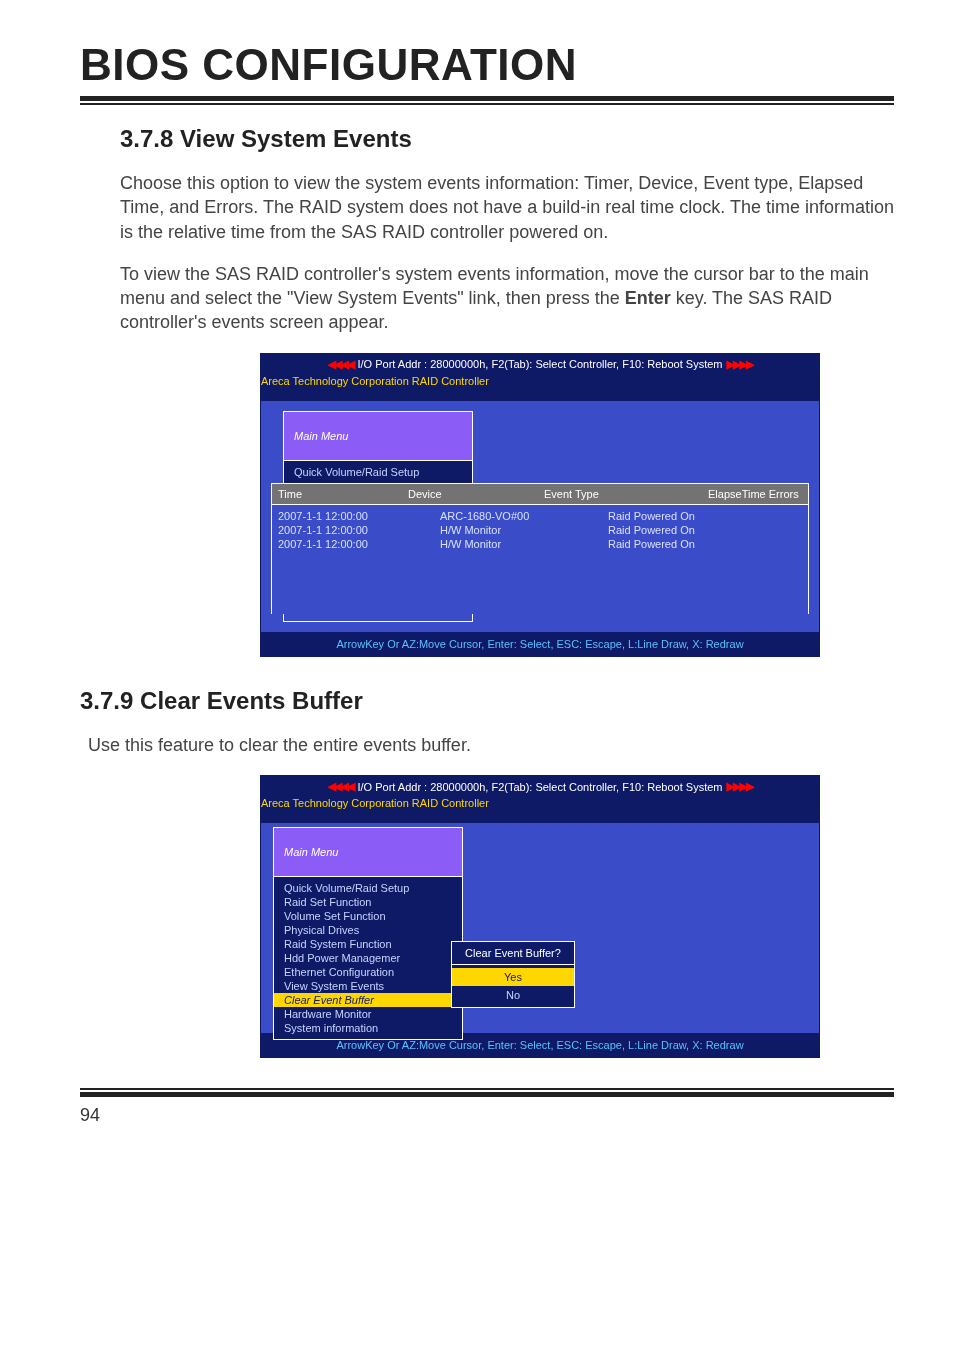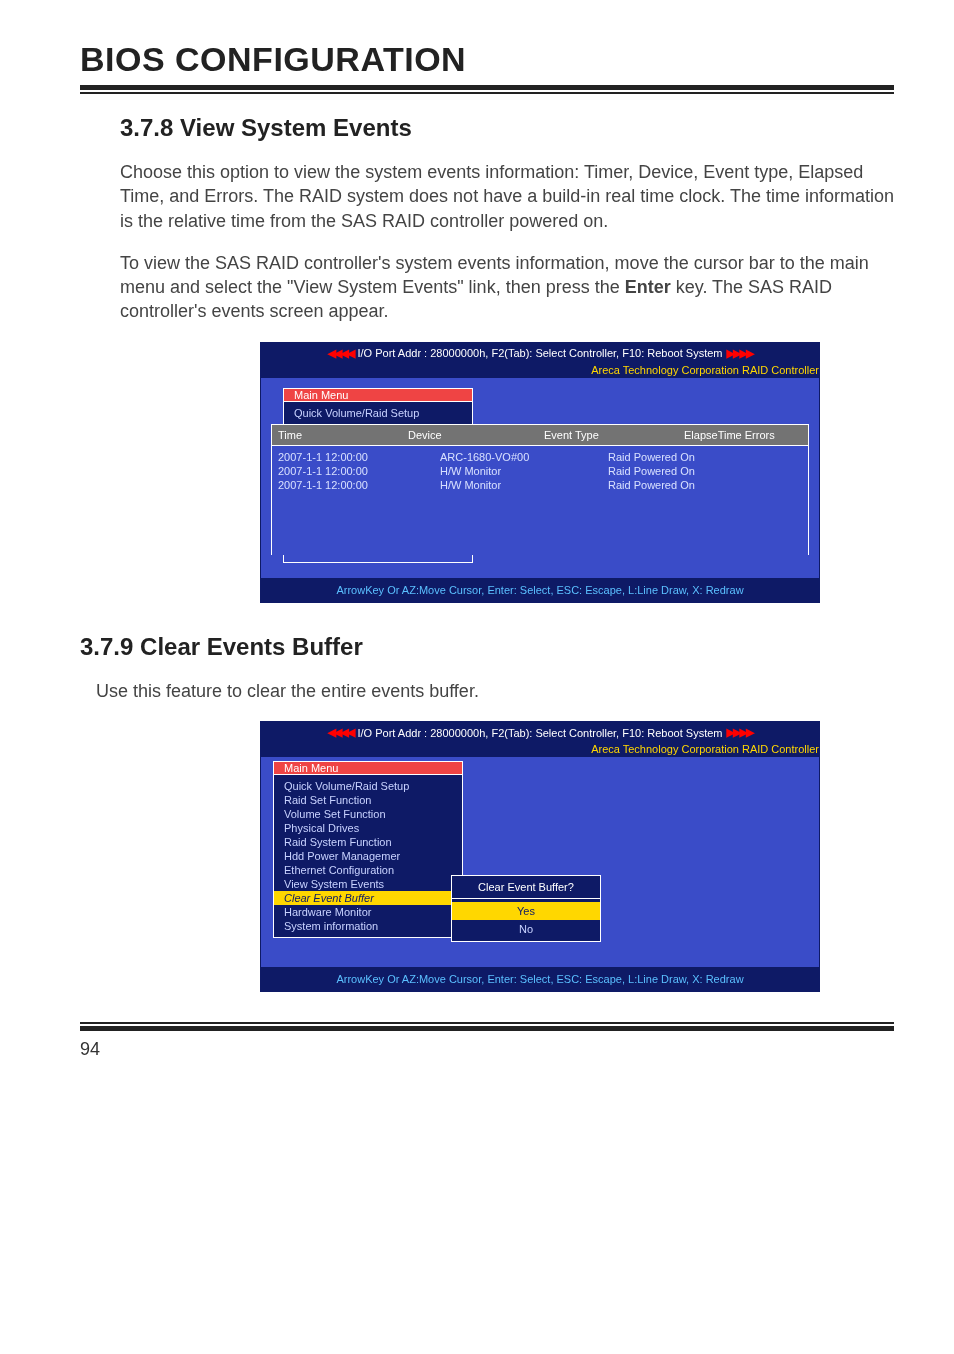--- a/index.html
+++ b/index.html
@@ -8,21 +8,21 @@
     padding: 0;
     background: #fff;
     font-family: Verdana, Arial, sans-serif;
     color: #333;
     width: 954px;
   }
   .page {
     padding: 30px 60px 20px 80px;
   }
   .chapter-title {
-    font-size: 34px;
+    font-size: 44px;
     font-weight: 800;
     letter-spacing: 0.5px;
     margin: 10px 0 4px 0;
     color: #222;
   }
   .rule-heavy {
     border: 0;
     height: 5px;
     background: #222;
     margin: 6px 0 0 0;
@@ -63,23 +63,23 @@
     align-items: center;
     justify-content: center;
     gap: 4px;
   }
   .arrows-left, .arrows-right {
     color: #ff0000;
     font-weight: bold;
     letter-spacing: -2px;
   }
   .bios-subtop {
-    text-align: right;
+    text-align: left;
     color: #ffd700;
-    padding-bottom: 2px;
+    padding-bottom: 14px;
   }
   .bios-body {
     background: #3a4cc8;
     padding: 10px;
     min-height: 200px;
     position: relative;
   }
   .bios-bottom {
     background: #0e1a66;
     color: #5bc0ff;
@@ -87,23 +87,24 @@
     text-align: center;
   }
   .menu-panel {
     background: #0e1a66;
     border: 1px solid #fff;
     width: 190px;
     margin-left: 12px;
     padding: 0;
   }
   .menu-title {
-    background: #ef4444;
-    padding: 0 10px;
+    background: #8b5cf6;
+    padding: 18px 10px;
     border-bottom: 1px solid #fff;
+    font-style: italic;
   }
   .menu-items {
     padding: 4px 10px;
     color: #c8d2ff;
   }
   .menu-item { padding: 1px 0; }
   .menu-item.selected {
     background: #ffd700;
     color: #0e1a66;
     margin: 0 -10px;
@@ -115,21 +116,21 @@
     border-top: 1px solid #fff;
     border-left: 1px solid #fff;
     border-right: 1px solid #fff;
     display: flex;
     padding: 4px 6px;
     margin-top: -1px;
     color: #fff;
   }
   .col-time { width: 130px; }
   .col-device { width: 136px; }
-  .col-event { width: 140px; }
+  .col-event { width: 164px; }
   .col-elapse { flex: 1; }
   .event-rows {
     background: #3a4cc8;
     border: 1px solid #fff;
     border-bottom: none;
     padding: 4px 6px;
     color: #d8e0ff;
     min-height: 110px;
   }
   .event-row {
@@ -146,21 +147,21 @@
     left: 12px;
     width: 190px;
     background: #0e1a66;
     border: 1px solid #fff;
     z-index: 1;
   }
   .dialog-box {
     position: absolute;
     top: 118px;
     left: 190px;
-    width: 150px;
+    width: 124px;
     background: #0e1a66;
     border: 1px solid #fff;
     z-index: 2;
   }
   .dialog-title {
     padding: 5px 10px;
     border-bottom: 1px solid #fff;
     text-align: center;
   }
   .dialog-options { text-align: center; padding: 3px 0; }
@@ -237,21 +238,21 @@
       </div>
       <div style="display:flex;">
         <div style="width:190px;border:1px solid #fff;border-top:none;height:8px;margin-left:12px;"></div>
       </div>
     </div>
     <div class="bios-bottom">ArrowKey Or AZ:Move Cursor, Enter: Select, ESC: Escape, L:Line Draw, X: Redraw</div>
   </div>
 
   <div class="section-heading" style="margin-left:0;">3.7.9 Clear Events Buffer</div>
 
-  <p class="body-text" style="margin-left:16px;">Use this feature to clear the entire events buffer.</p>
+  <p class="body-text" style="margin-left:8px;">Use this feature to clear the entire events buffer.</p>
 
   <div class="bios-box">
     <div class="bios-top">
       <span class="arrows-left">◀◀◀◀</span>
       <span>I/O Port Addr : 28000000h, F2(Tab): Select Controller, F10: Reboot System</span>
       <span class="arrows-right">▶▶▶▶</span>
     </div>
     <div class="bios-subtop">Areca Technology Corporation RAID Controller</div>
     <div class="bios-body" style="min-height:210px;">
       <div class="menu-overlap">

